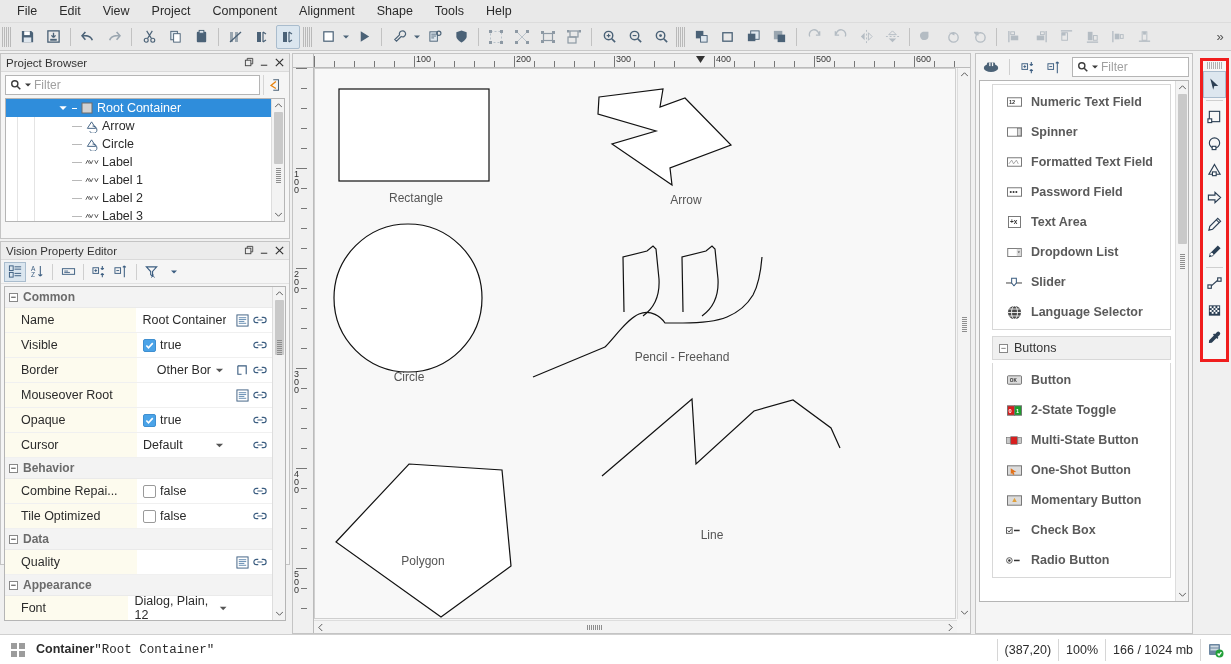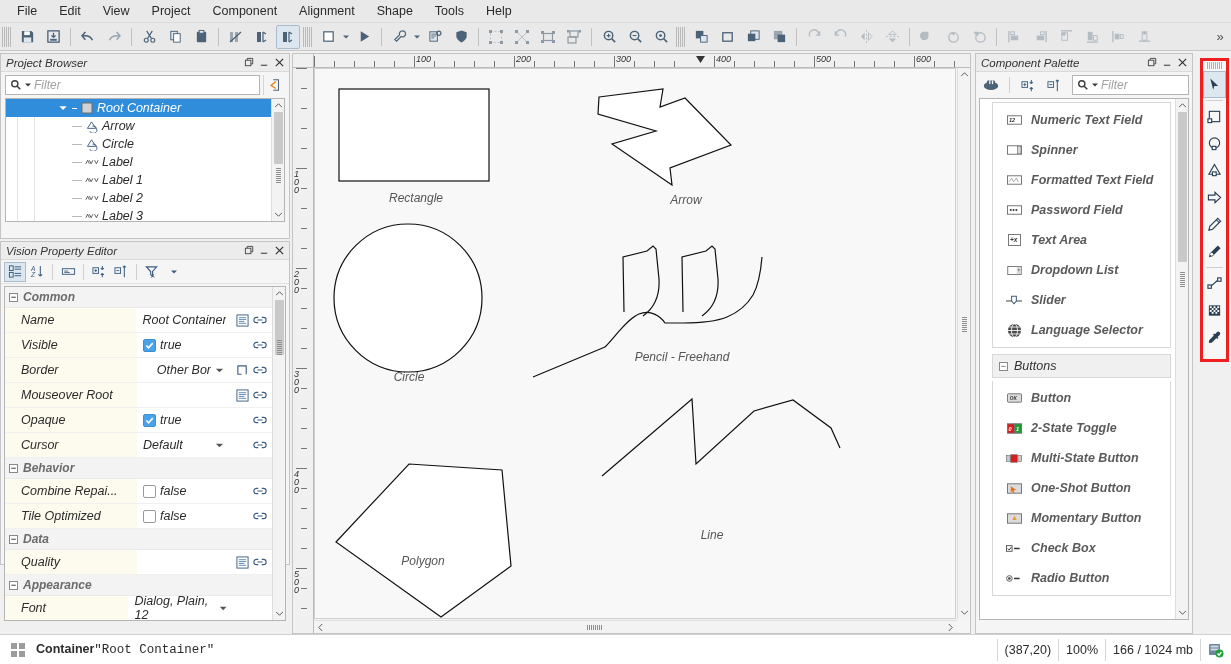--- a/index.html
+++ b/index.html
@@ -45,21 +45,21 @@
     flex: 0 0 auto; border: 1px solid transparent; border-radius: 2px;
   }
   .tb-btn.active { background: #dbe6ef; border-color: #a9bccd; }
   .tb-sep { width: 1px; height: 18px; background: #c2c2c2; margin: 0 4px; flex: 0 0 auto; }
   .tb-caret { width: 10px; height: 24px; display:flex; align-items:center; justify-content:center; flex:0 0 auto;}
   .tb-overflow { margin-left:auto; width: 18px; text-align:center; font-size: 13px; color:#555; padding-right:4px;}
 
   svg.ic { display: block; }
 
   
-  .panel { position: absolute; background: #f5f5f5; border: 1px solid #c4c4c4; font-style: italic; }
+  .panel { position: absolute; background: #f5f5f5; border: 1px solid #c4c4c4; }
   .panel-title {
     height: 18px; background: #ececec;
     display: flex; align-items: center;
     padding: 0 2px 0 5px;
     font-size: 11.5px; color: #333;
     border-bottom: 1px solid #dadada;
   }
   .panel-title .t { flex: 1 1 auto; white-space: nowrap; overflow: hidden; }
   .panel-title .pbtn { width: 15px; height: 15px; display:flex; align-items:center; justify-content:center; }
 
@@ -1170,39 +1170,20 @@
         <rect x="1" y="1" width="14" height="3.2" fill="#fff" stroke="#555" stroke-width="1.2"></rect>
         <rect x="2.5" y="2" width="2" height="1.4" fill="#e0721c"></rect>
         <rect x="5.5" y="2" width="2" height="1.4" fill="#e0721c"></rect>
       </svg>
       <span>Test</span>
       <span class="x">✕</span>
     </div>
   </div>
 
   <div class="panel" id="palette">
-    <div class="panel-title">
-      <span class="t">Component Palette</span>
-      <span class="pbtn">
-        <svg class="ic" width="11" height="11" viewBox="0 0 12 12">
-          <rect x="1.5" y="3.5" width="6" height="6" fill="none" stroke="#444"></rect>
-          <path d="M3.5 3.5V1.5h6v6h-2" fill="none" stroke="#444"></path>
-        </svg>
-      </span>
-      <span class="pbtn">
-        <svg class="ic" width="11" height="11" viewBox="0 0 12 12">
-            <path d="M2 9h7" stroke="#444" stroke-width="1.2"></path>
-          </svg>
-      </span>
-      <span class="pbtn">
-        <svg class="ic" width="11" height="11" viewBox="0 0 12 12">
-            <path d="M2 2l8 8M10 2l-8 8" stroke="#333" stroke-width="1.3"></path>
-          </svg>
-      </span>
-    </div>
 
     <div class="cp-toolbar">
       <div class="cp-btn">
         <svg class="ic" width="18" height="14" viewBox="0 0 20 14">
           <ellipse cx="10" cy="8" rx="8" ry="4.5" fill="#4b6277"></ellipse>
           <rect x="5.5" y="2" width="9" height="4" rx="1.5" fill="#4b6277"></rect>
           <rect x="8" y="2" width="1.4" height="4" fill="#f5f5f5"></rect>
           <rect x="11" y="2" width="1.4" height="4" fill="#f5f5f5"></rect>
         </svg>
       </div>

